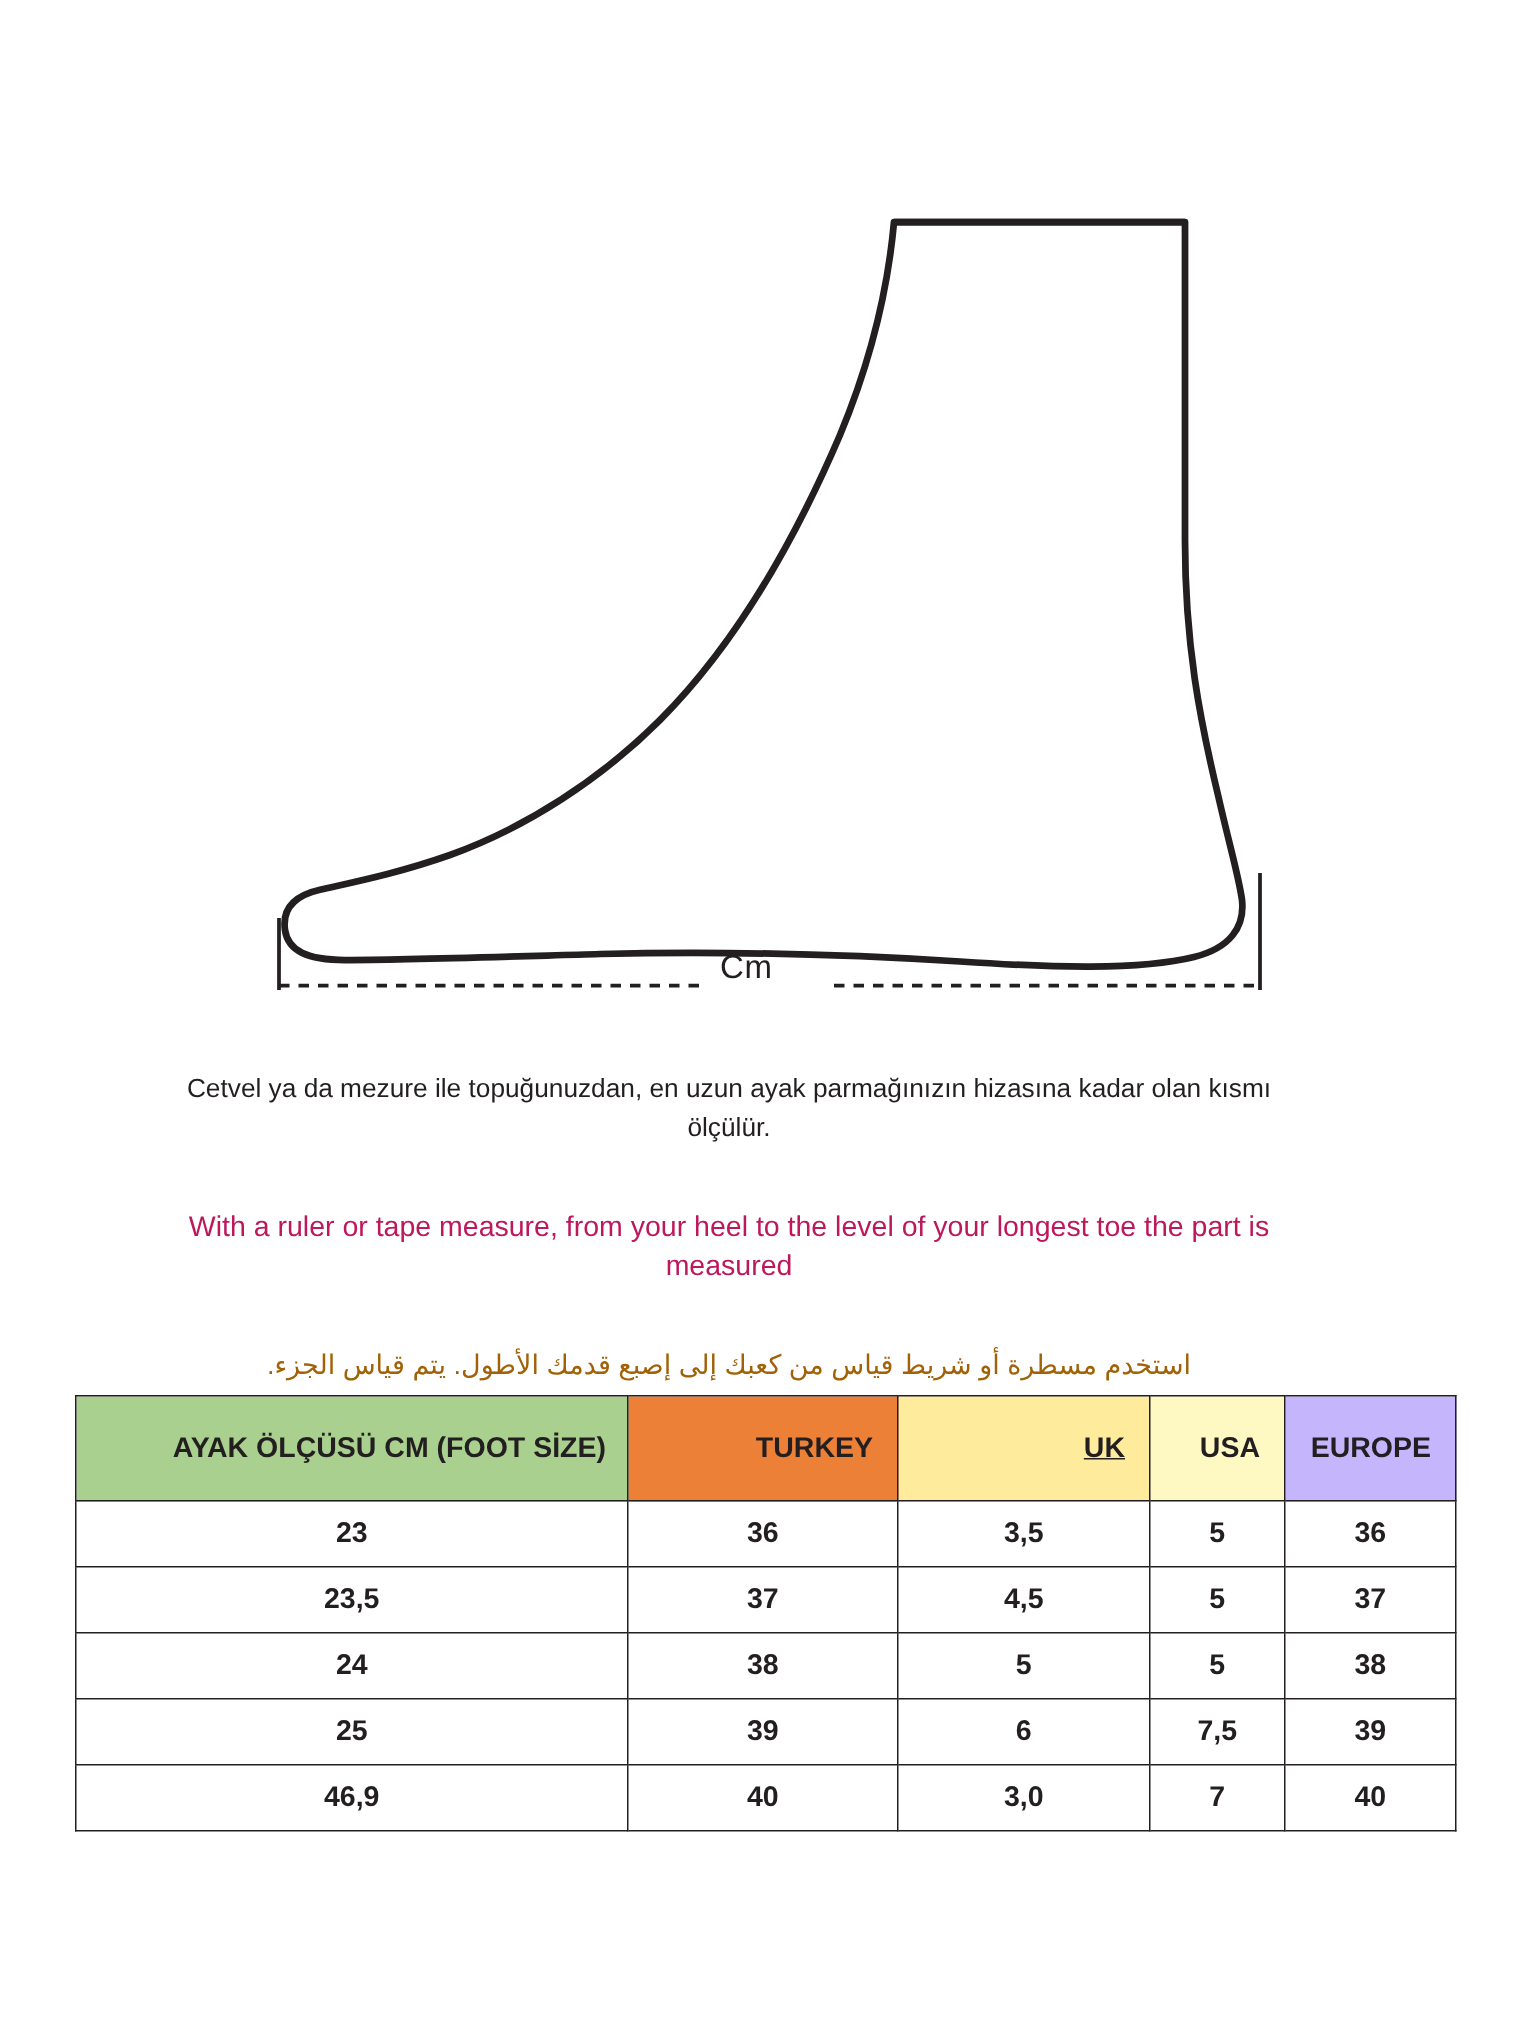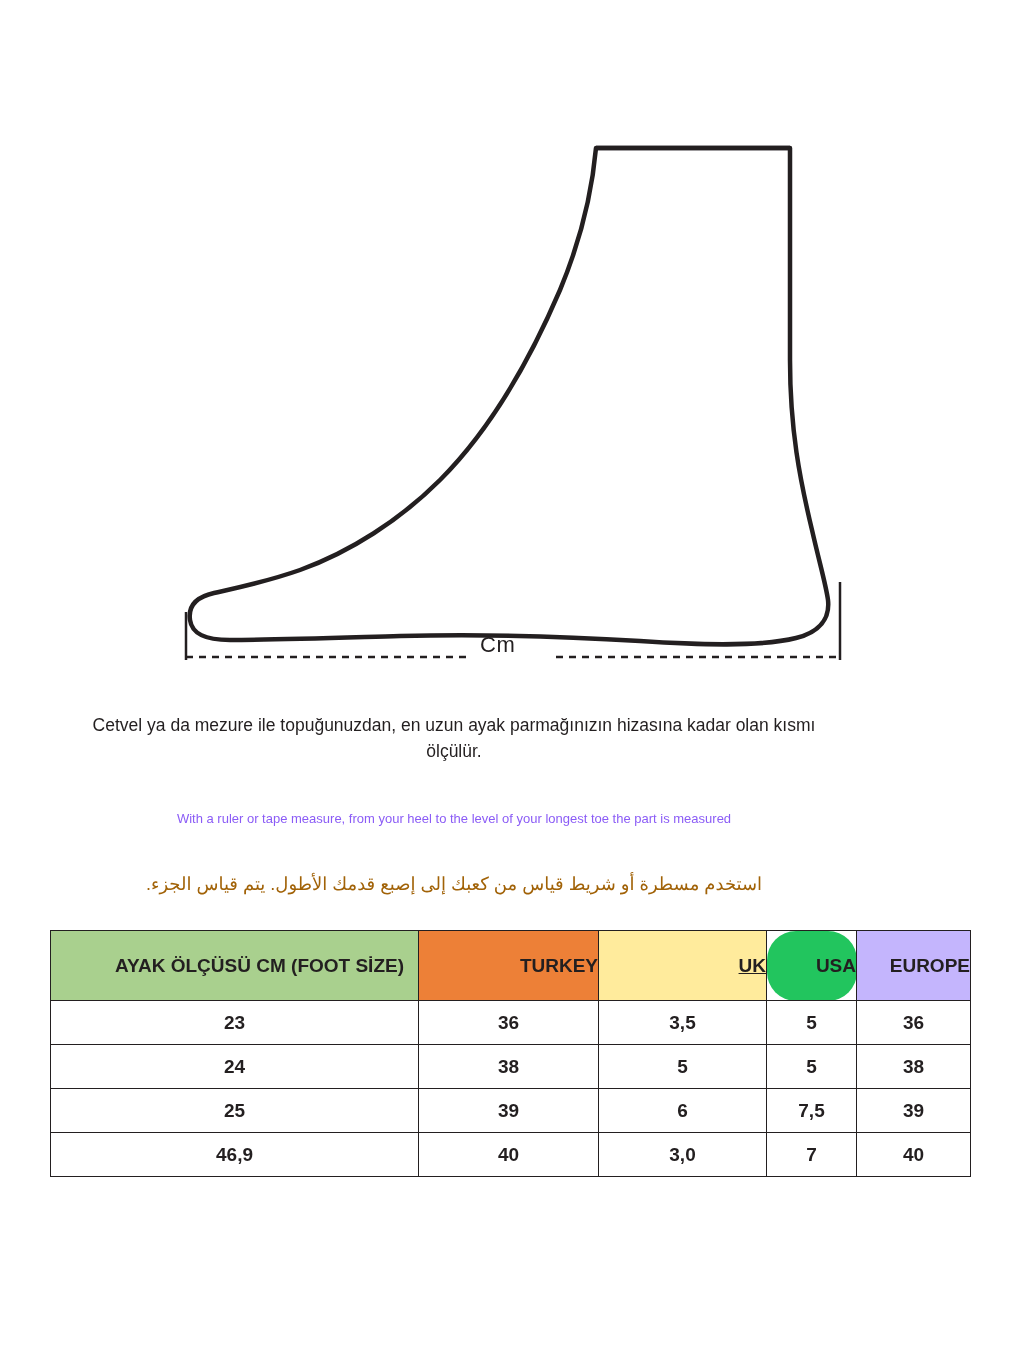--- a/index.html
+++ b/index.html
@@ -41,33 +41,34 @@
     color: #231f20;
     letter-spacing: 0.5px;
   }
 
   
   .instructions {
     width: 908px;
     text-align: center;
     padding: 0 70px;
     box-sizing: border-box;
+    margin-left: 32px;
   }
   .instr-tr {
     font-size: 17.5px;
     line-height: 26px;
     color: #231f20;
     margin: 0 auto;
     max-width: 800px;
     padding-top: 22px;
   }
   .instr-en {
-    font-size: 13px;
+    font-size: 19px;
     line-height: 26px;
-    color: #8b5cf6;
+    color: #be185d;
     margin: 0 auto;
     max-width: 780px;
     padding-top: 42px;
   }
   .instr-ar {
     font-size: 18px;
     line-height: 28px;
     color: #a16207;
     margin: 0 auto;
     max-width: 790px;
@@ -89,21 +90,21 @@
     table-layout: fixed;
   }
   table.size-table th,
   table.size-table td {
     border: 1px solid #231f20;
     text-align: center;
     font-size: 19px;
     font-weight: bold;
     color: #231f20;
     height: 44px;
-    padding: 0 0;
+    padding: 0 16px;
     box-sizing: border-box;
   }
   table.size-table thead th {
     height: 70px;
     font-size: 19px;
     text-align: right;
   }
   .col-foot { width: 368px; }
   .col-turkey { width: 180px; }
   .col-uk { width: 168px; }
@@ -111,21 +112,21 @@
   .col-europe { width: 114px; }
 
   .th-foot {
     background: #a9d08e;
     text-align: right !important;
     padding-right: 14px !important;
     font-size: 18.5px;
   }
   .th-turkey { background: #ed8037; }
   .th-uk { background: #ffeb9c; text-decoration: underline; }
-  .th-usa { background: #22c55e; border-radius: 29px; }
+  .th-usa { background: #fef9c3; }
   .th-europe { background: #c4b5fd; }
 
   td.cell-foot { text-align: right; padding-right: 14px; }
 </style>
 </head>
 <body>
 
 <div class="page">
 
   <div class="diagram">
@@ -185,20 +186,27 @@
       </thead>
       <tbody>
         <tr>
           <td class="cell-foot">23</td>
           <td>36</td>
           <td>3,5</td>
           <td>5</td>
           <td>36</td>
         </tr>
         <tr>
+          <td class="cell-foot">23,5</td>
+          <td>37</td>
+          <td>4,5</td>
+          <td>5</td>
+          <td>37</td>
+        </tr>
+        <tr>
           <td class="cell-foot">24</td>
           <td>38</td>
           <td>5</td>
           <td>5</td>
           <td>38</td>
         </tr>
         <tr>
           <td class="cell-foot">25</td>
           <td>39</td>
           <td>6</td>

